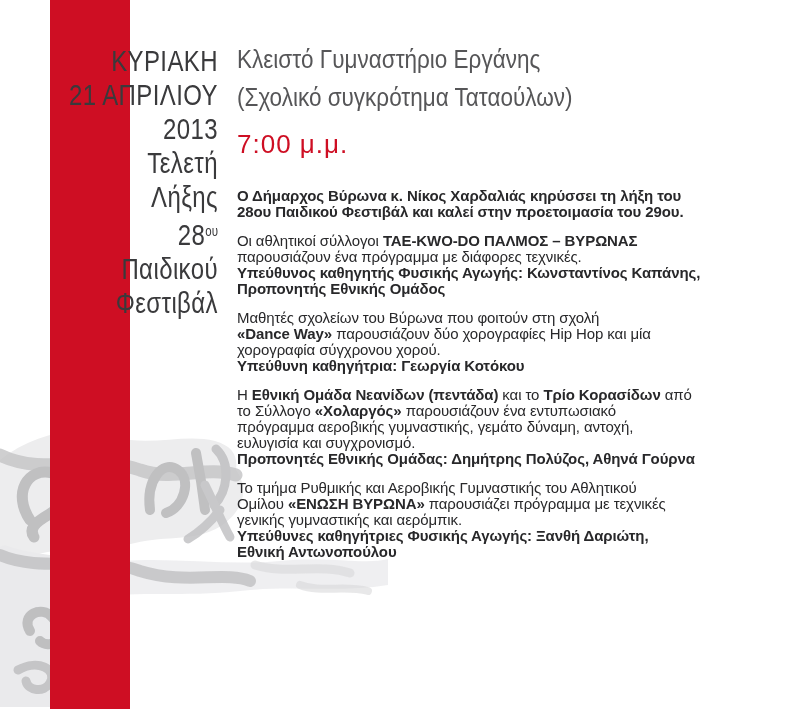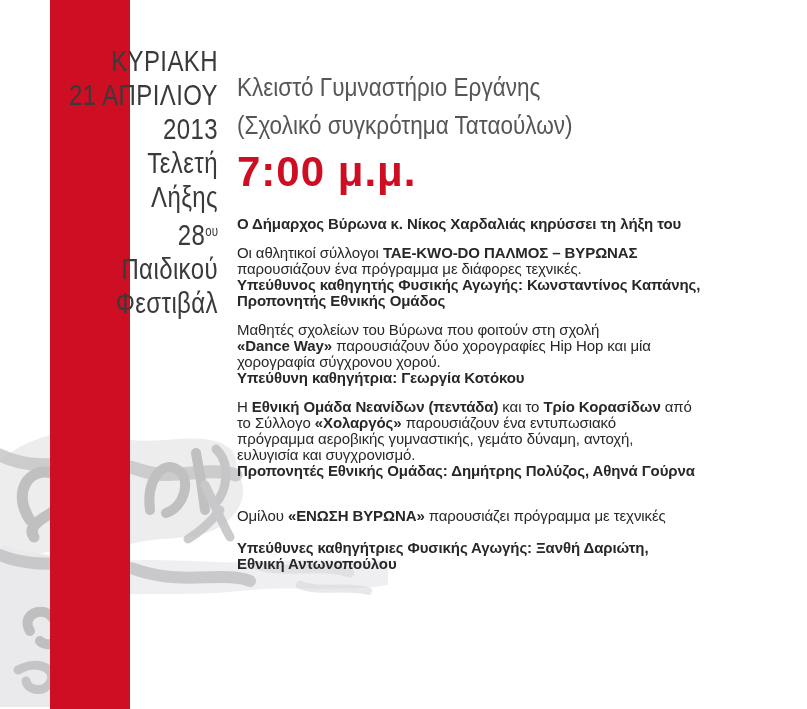--- a/index.html
+++ b/index.html
@@ -17,27 +17,27 @@
   .watermark{position:absolute;left:0;top:415px;z-index:1;}
   .red-bar{position:absolute;left:50px;top:0;width:80px;height:709px;background:var(--red);z-index:2;}
   .sidebar{
     position:absolute;left:0;top:44px;width:218px;z-index:3;
     text-align:right;color:var(--sidebar-text);
     font-size:30px;line-height:34px;font-weight:300;
     transform:scaleX(0.8);transform-origin:top right;
     letter-spacing:0.5px;
   }
   .sidebar .sup{font-size:0.48em;vertical-align:0.62em;letter-spacing:0;}
-  .content{position:absolute;left:237px;top:68px;width:560px;z-index:3;}
+  .content{position:absolute;left:237px;top:40px;width:560px;z-index:3;}
   .venue{
     font-size:25px;line-height:38px;color:var(--heading-gray);font-weight:300;
     transform:scaleX(0.9);transform-origin:top left;width:620px;white-space:nowrap;
   }
   .time{
-    margin-top:8px;font-size:42px;line-height:40px;font-weight:bold;color:var(--red);
+    margin-top:8px;font-size:26px;line-height:40px;font-weight:normal;color:var(--red);
     letter-spacing:1px;
   }
   .paragraphs{margin-top:24px;font-size:15px;line-height:16px;color:var(--body-text);letter-spacing:-0.1px;}
   .paragraphs p{margin:0 0 13px 0;}
   .b{font-weight:bold;}
 </style>
 </head>
 <body>
 
 <div class="page">
@@ -66,21 +66,21 @@
 
   <div class="sidebar"><span>ΚΥΡΙΑΚΗ</span><br><span>21 ΑΠΡΙΛΙΟΥ</span><br><span>2013</span><br><span>Τελετή</span><br><span>Λήξης</span><br><span>28</span><span class="sup">ου</span><br><span>Παιδικού</span><br><span>Φεστιβάλ</span></div>
 
   <div class="content">
     <div class="venue">
       <div>Κλειστό Γυμναστήριο Εργάνης</div>
       <div>(Σχολικό συγκρότημα Ταταούλων)</div>
     </div>
     <div class="time">7:00 μ.μ.</div>
     <div class="paragraphs">
-      <p><span class="b">Ο Δήμαρχος Βύρωνα κ. Νίκος Χαρδαλιάς κηρύσσει τη λήξη του</span><br></p>
+      <p><span class="b">Ο Δήμαρχος Βύρωνα κ. Νίκος Χαρδαλιάς κηρύσσει τη λήξη του</span><br><span class="b">28ου Παιδικού Φεστιβάλ και καλεί στην προετοιμασία του 29ου.</span></p>
       <p><span>Οι αθλητικοί σύλλογοι </span><span class="b">TAE-KWO-DO ΠΑΛΜΟΣ – ΒΥΡΩΝΑΣ</span><br><span>παρουσιάζουν ένα πρόγραμμα με διάφορες τεχνικές.</span><br><span class="b">Υπεύθυνος καθηγητής Φυσικής Αγωγής: Κωνσταντίνος Καπάνης,</span><br><span class="b">Προπονητής Εθνικής Ομάδος</span></p>
       <p><span>Μαθητές σχολείων του Βύρωνα που φοιτούν στη σχολή</span><br><span class="b">«Dance Way»</span><span> παρουσιάζουν δύο χορογραφίες Hip Hop και μία</span><br><span>χορογραφία σύγχρονου χορού.</span><br><span class="b">Υπεύθυνη καθηγήτρια: Γεωργία Κοτόκου</span></p>
       <p><span>Η </span><span class="b">Εθνική Ομάδα Νεανίδων (πεντάδα)</span><span> και το </span><span class="b">Τρίο Κορασίδων</span><span> από</span><br><span>το Σύλλογο </span><span class="b">«Χολαργός»</span><span> παρουσιάζουν ένα εντυπωσιακό</span><br><span>πρόγραμμα αεροβικής γυμναστικής, γεμάτο δύναμη, αντοχή,</span><br><span>ευλυγισία και συγχρονισμό.</span><br><span class="b">Προπονητές Εθνικής Ομάδας: Δημήτρης Πολύζος, Αθηνά Γούρνα</span></p>
-      <p><br><span>Ομίλου </span><span class="b">«ΕΝΩΣΗ ΒΥΡΩΝΑ»</span><span> παρουσιάζει πρόγραμμα με τεχνικές</span><br><br><span class="b">Υπεύθυνες καθηγήτριες Φυσικής Αγωγής: Ξανθή Δαριώτη,</span><br><span class="b">Εθνική Αντωνοπούλου</span></p>
+      <p><span>Το τμήμα Ρυθμικής και Αεροβικής Γυμναστικής του Αθλητικού</span><br><span>Ομίλου </span><span class="b">«ΕΝΩΣΗ ΒΥΡΩΝΑ»</span><span> παρουσιάζει πρόγραμμα με τεχνικές</span><br><span>γενικής γυμναστικής και αερόμπικ.</span><br><span class="b">Υπεύθυνες καθηγήτριες Φυσικής Αγωγής: Ξανθή Δαριώτη,</span><br><span class="b">Εθνική Αντωνοπούλου</span></p>
     </div>
   </div>
 
 </div>
 
 </body></html>

